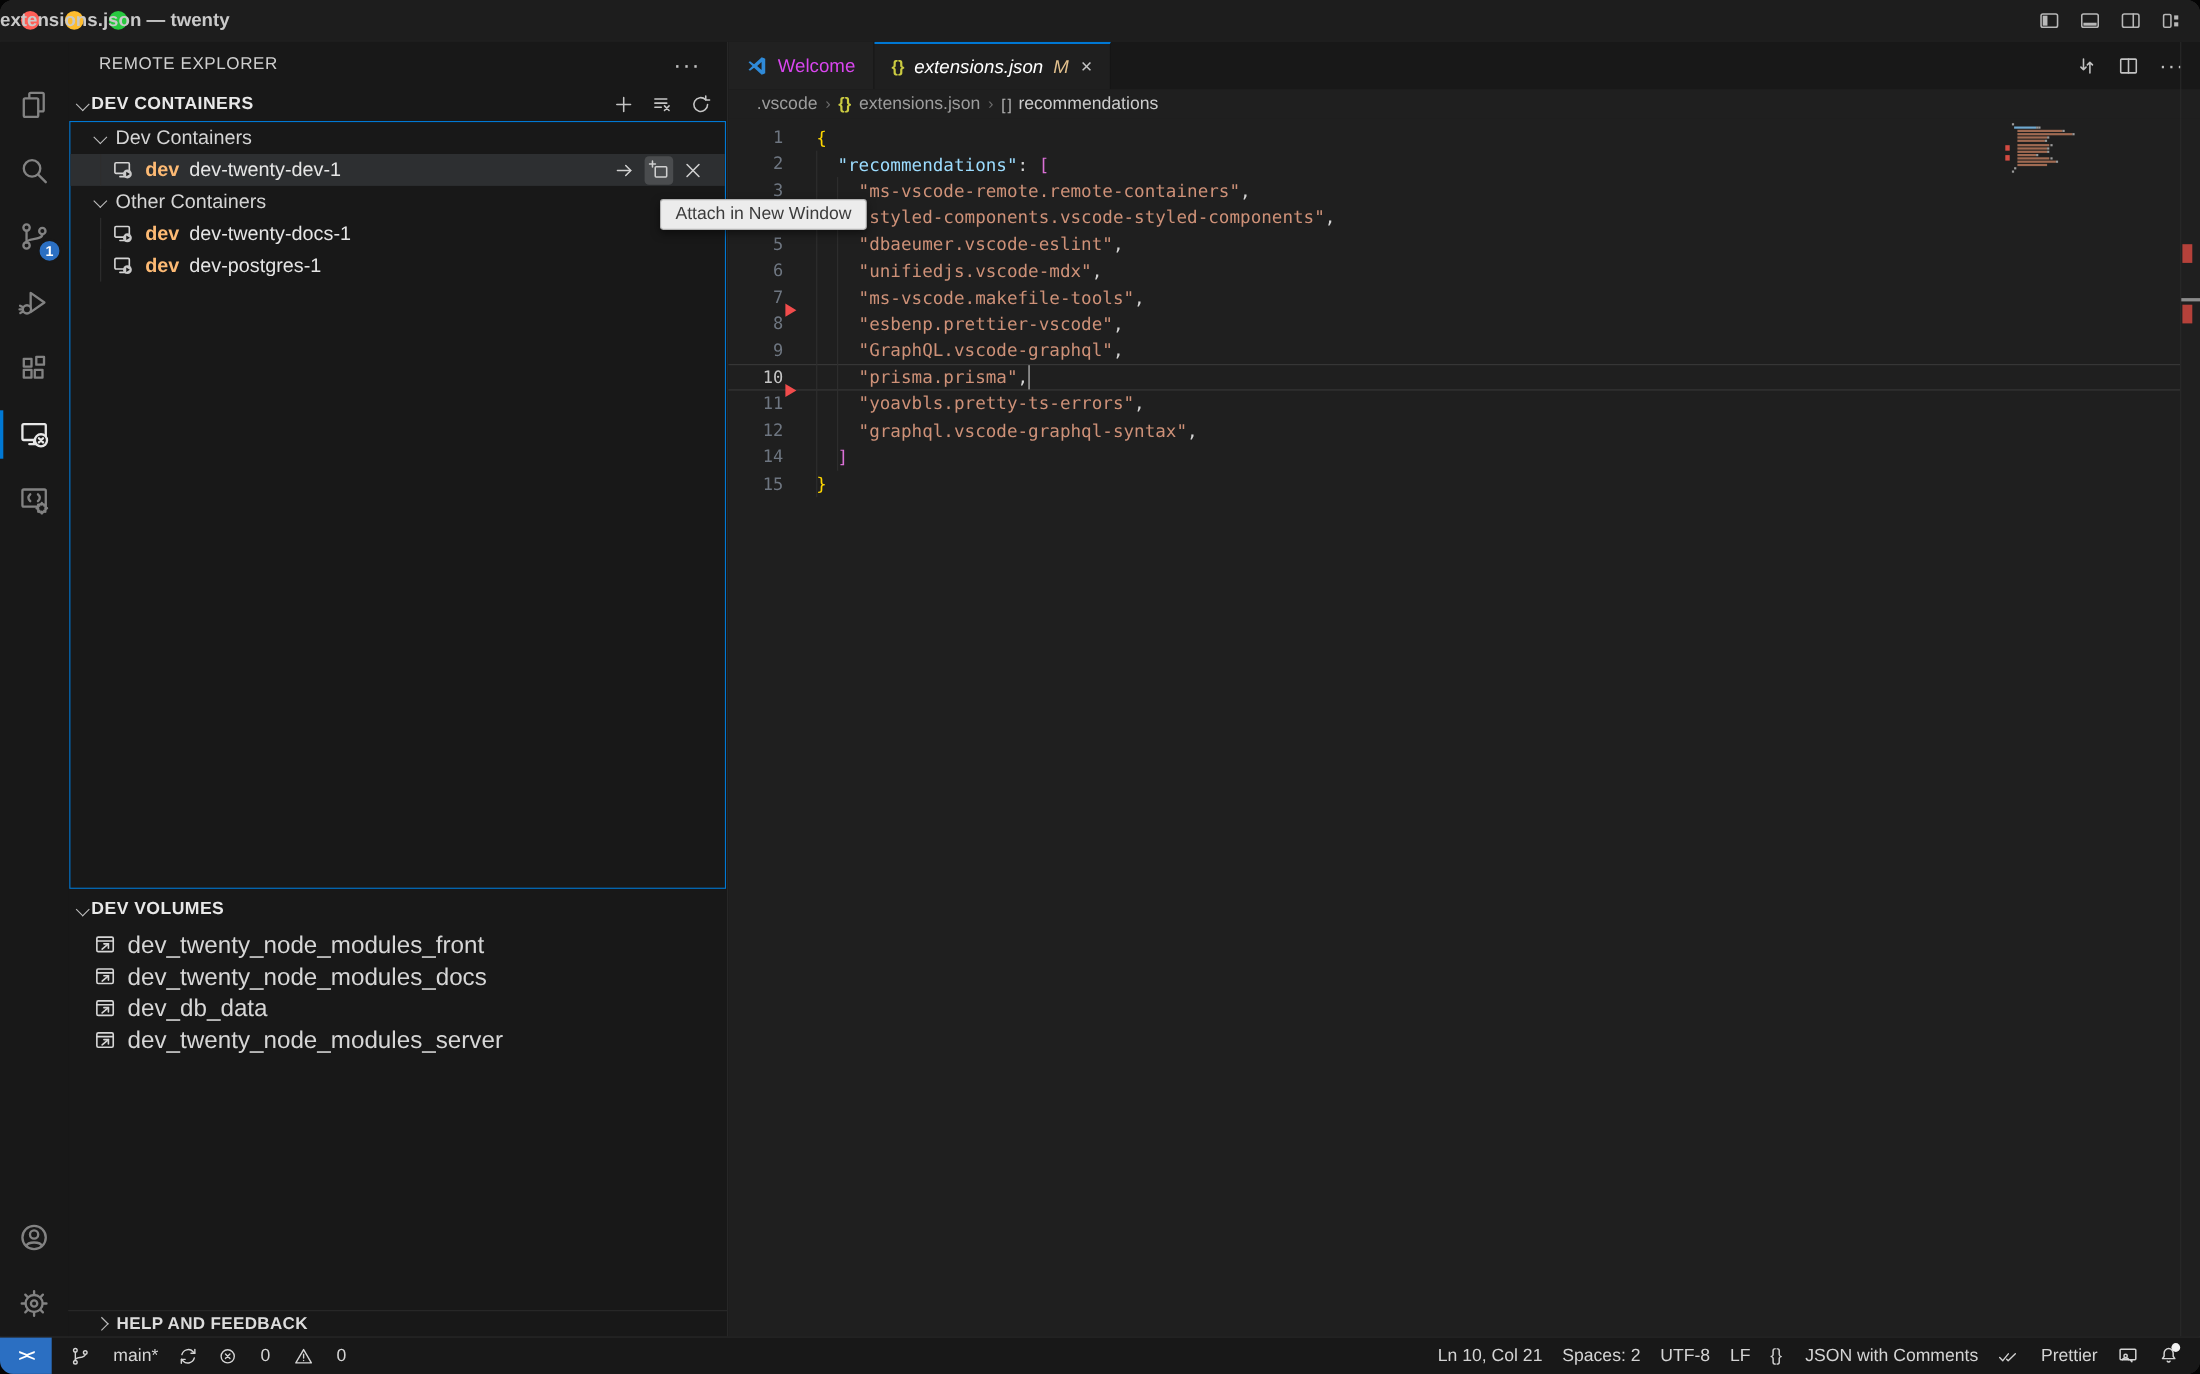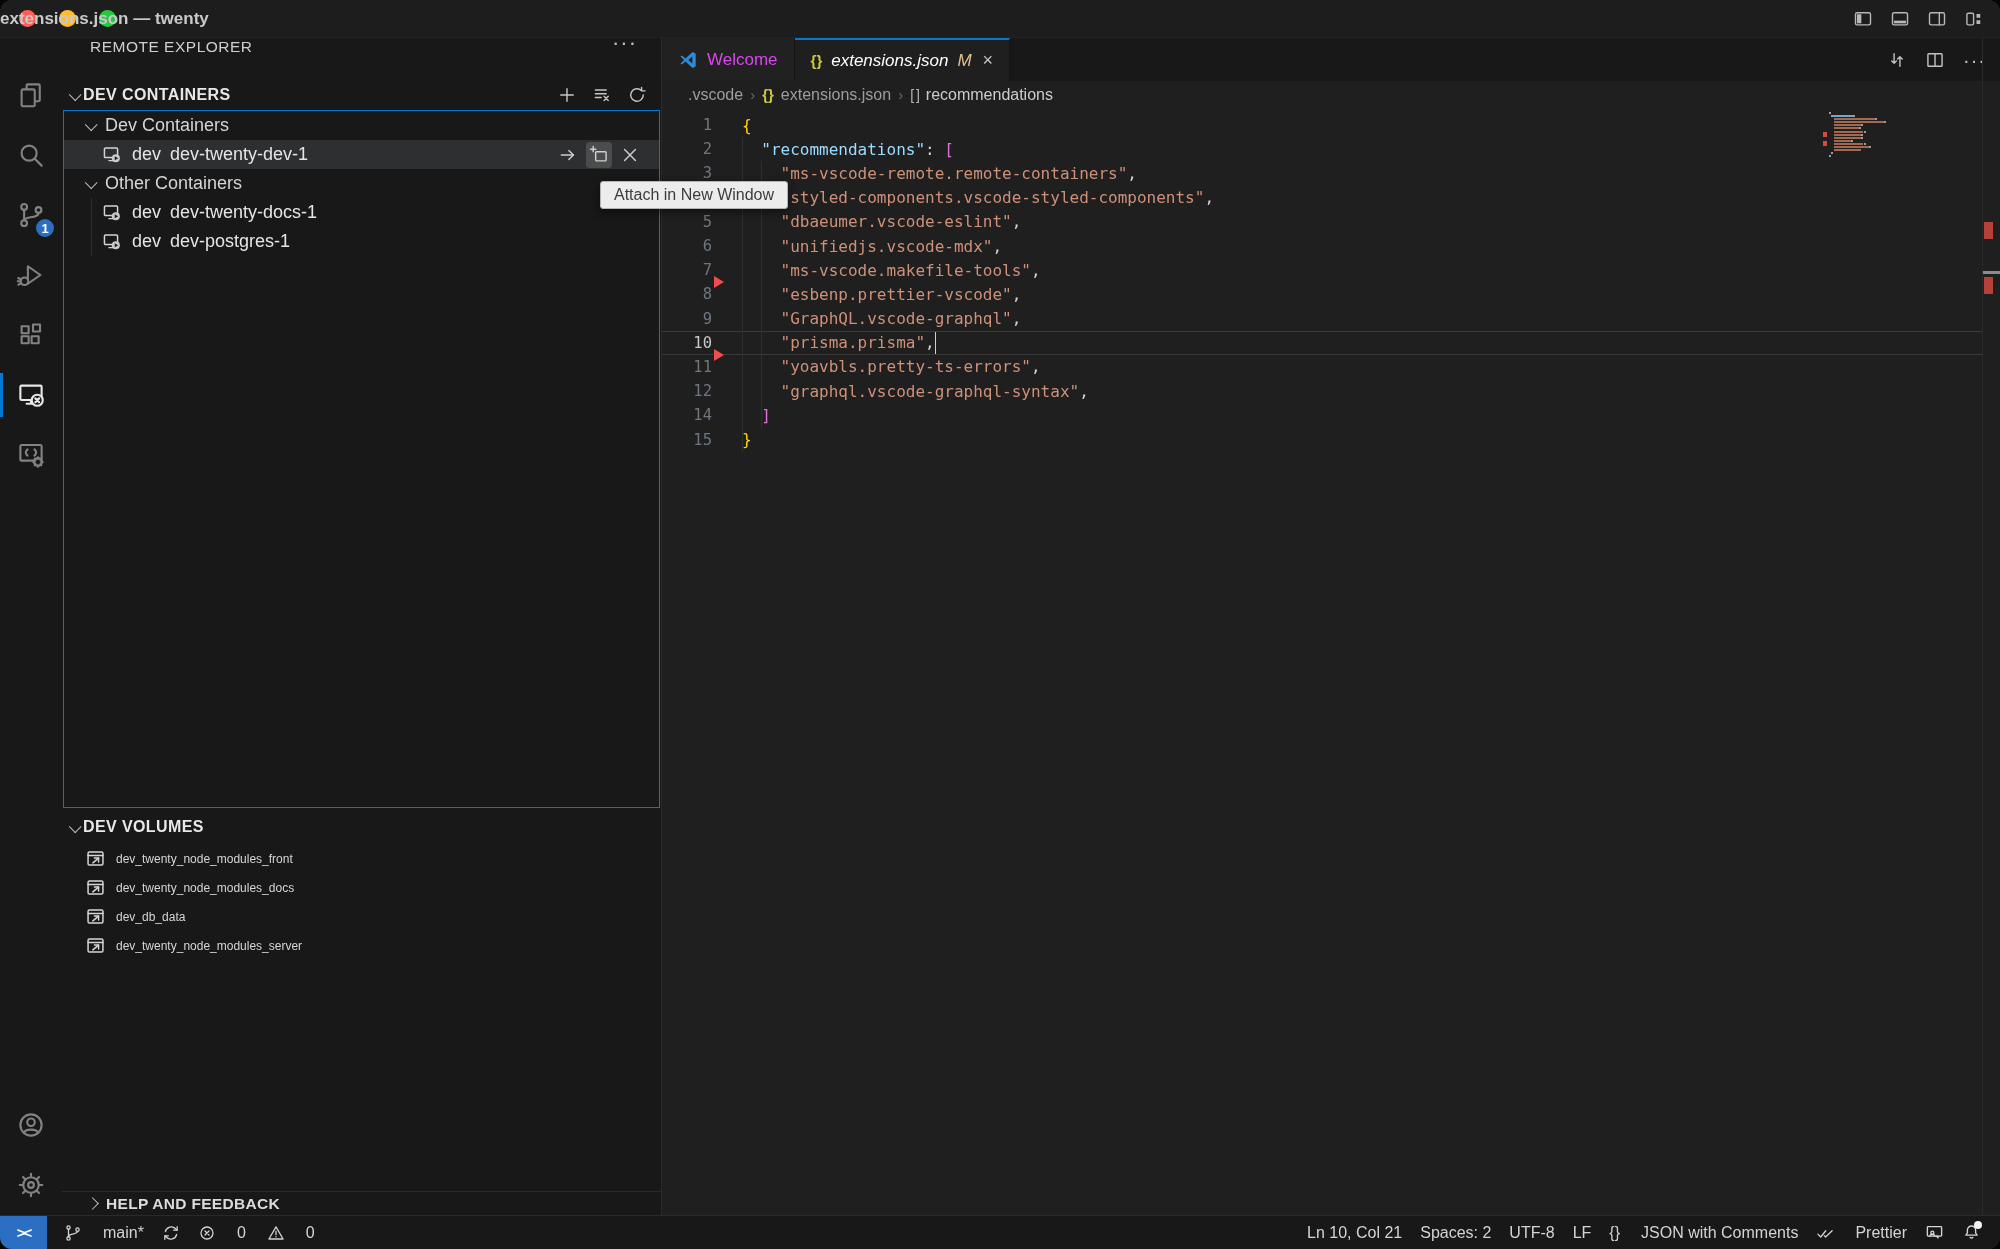--- a/index.html
+++ b/index.html
@@ -24,42 +24,42 @@
   .activitybar { width:62px; background:#181818; display:flex; flex-direction:column; align-items:stretch; padding-top:27px; flex:none; }
   .act-item { position:relative; height:60px; display:flex; align-items:center; justify-content:center; color:#828282; cursor:pointer; }
   .act-item.active { color:#e7e7e7; }
   .act-item.active::before { content:""; position:absolute; left:0; top:8px; bottom:8px; width:2.5px; background:#0078d4; }
   .act-bottom { margin-top:auto; }
   .badge { position:absolute; right:6px; bottom:6px; min-width:22px; height:22px; border-radius:11px; background:#2b6fc2;
            color:#fff; font-size:13px; font-weight:700; display:flex; align-items:center; justify-content:center; border:2px solid #181818; }
 
   
   .sidebar { position:relative; width:600px; flex:none; background:#181818; border-right:1px solid #2a2a2a; }
-  .sb-title { position:absolute; top:0; left:0; right:0; height:42px; display:flex; align-items:flex-start; justify-content:space-between; padding:0 24px 0 28px; }
+  .sb-title { position:absolute; top:0; left:0; right:0; height:42px; display:flex; align-items:center; justify-content:space-between; padding:0 24px 0 28px; }
   .sb-title .label { color:#cfcfcf; font-size:15.5px; letter-spacing:.5px; }
   .sb-more { color:#c0c0c0; font-size:22px; letter-spacing:1px; line-height:10px; cursor:pointer; }
   .section-head { position:absolute; left:0; right:0; height:30px; display:flex; align-items:center; padding-left:8px; color:#e8e8e8; }
   .section-head .label { font-weight:700; font-size:16px; letter-spacing:.4px; margin-left:4px; }
   .head-actions { margin-left:auto; display:flex; gap:15px; padding-right:14px; color:#c5c5c5; }
   .chev { width:9px; height:9px; border-right:1.6px solid #bdbdbd; border-bottom:1.6px solid #bdbdbd; display:inline-block; flex:none; }
   .chev.down { transform:rotate(45deg) translateY(-1px); }
   .chev.right { transform:rotate(-45deg); }
   .dc-pane { position:absolute; left:1px; right:1px; top:72px; height:698px; border:1px solid #0078d4; }
   .tree-row { position:relative; height:29px; display:flex; align-items:center; font-size:18px; color:#d4d4d4; cursor:pointer; }
   .tree-row.group { padding-left:22px; gap:10px; }
   .tree-row.item { padding-left:38px; gap:9px; }
   .tree-row.item::before { content:""; position:absolute; left:27px; top:0; bottom:0; width:1px; background:#2e2e2e; }
   .tree-row.hovered { background:#2d2f31; }
-  .tree-row .cname { color:#e5e5e5; font-weight:400; }
+  .tree-row .cname { color:#fdba74; font-weight:700; }
   .tree-row .detail { color:#e5e5e5; }
   .row-actions { margin-left:auto; display:flex; align-items:center; gap:5px; padding-right:16px; color:#d0d0d0; }
   .row-actions .icn { padding:3px; border-radius:4px; }
   .row-actions .icn.hov { background:rgba(255,255,255,.14); }
   .dv-list { position:absolute; left:1px; right:1px; top:806px; }
-  .dv-row { height:29px; display:flex; align-items:center; gap:10px; padding-left:22px; font-size:12px; color:#d6d6d6; cursor:pointer; }
+  .dv-row { height:29px; display:flex; align-items:center; gap:10px; padding-left:22px; font-size:22px; color:#d6d6d6; cursor:pointer; }
   .help-row { position:absolute; left:0; right:0; bottom:0; height:24px; border-top:1px solid #2a2a2a;
               display:flex; align-items:center; gap:9px; padding-left:26px; color:#dcdcdc; }
   .help-row .label { font-weight:700; font-size:15.5px; letter-spacing:.3px; }
 
   
   .editor { position:relative; flex:1; background:#1f1f1f; overflow:hidden; }
   .tabbar { position:absolute; left:0; top:0; right:0; height:43px; background:#181818; display:flex; }
   .tab { position:relative; display:flex; align-items:center; gap:9px; padding:0 16px; font-size:17px; color:#d946ef; background:#212121; border-right:1px solid #151515; cursor:pointer; }
   .tab.active { background:#1f1f1f; color:#fff; border-top:2px solid #0078d4; }
   .tab .mod { color:#e2c08d; font-style:italic; }

